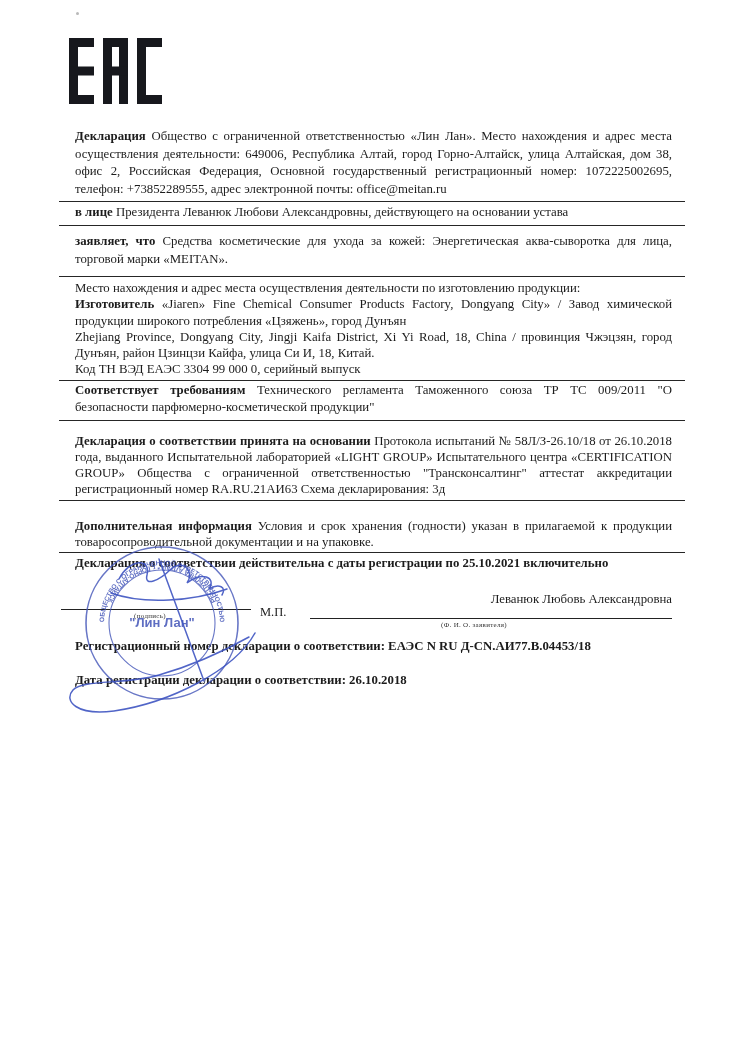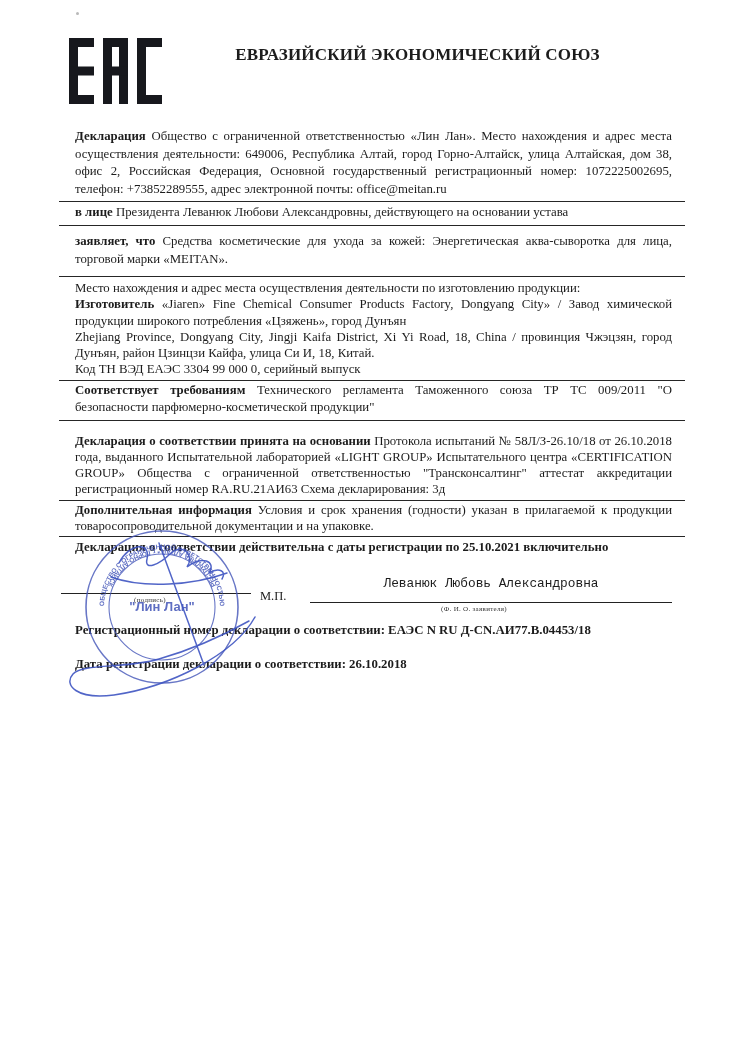--- a/index.html
+++ b/index.html
@@ -18,21 +18,21 @@
   .rule{border:none;border-top:1.5px solid #262626;height:0;margin:2px -13px 0 -16px;}
   .row-inline{font-size:12.8px;line-height:19px;padding:1px 0 1px 0;}
   .manu{font-size:12.8px;line-height:16.3px;margin:0;text-align:justify;}
   .gap12{margin-top:13px;}
   .tight{line-height:15.8px;}
   .bold-line{font-size:12.8px;font-weight:bold;line-height:17px;margin:2px 0 1px 0;}
   .sig-area{position:relative;height:176px;}
   .sig-line{position:absolute;border-top:1.2px solid #222;height:0;}
   .cap{position:absolute;font-size:7px;color:#333;text-align:center;letter-spacing:.3px;}
   .mp{position:absolute;font-size:12.5px;}
-  .name{position:absolute;font-size:12.8px;text-align:center;font-family:Liberation Mono, monospace;}
+  .name{position:absolute;font-size:12.8px;text-align:right;}
   .reg{position:absolute;font-size:12.8px;font-weight:bold;white-space:nowrap;}
   .stamp{position:absolute;left:-16px;top:-32px;width:292px;height:192px;z-index:5;}
 </style>
 </head>
 <body>
 
 <div class="page">
   <div class="artifact-dot"></div>
 
   <div class="hdr">
@@ -48,21 +48,20 @@
         <rect x="52" y="2" width="9" height="66"></rect>
         <rect x="36" y="2" width="25" height="9"></rect>
         <rect x="36" y="30.5" width="25" height="9"></rect>
 
         <rect x="70" y="2" width="9" height="66"></rect>
         <rect x="70" y="2" width="25" height="9"></rect>
         <rect x="70" y="59" width="25" height="9"></rect>
       </g>
     </svg>
     <div class="hdr-titles">
-      <div>ЕВРАЗИЙСКИЙ ЭКОНОМИЧЕСКИЙ СОЮЗ</div>
     </div>
   </div>
 
   <p class="p"><b>Декларация</b> <span>Общество с ограниченной ответственностью «Лин Лан». Место нахождения и адрес места осуществления деятельности: 649006, Республика Алтай, город Горно-Алтайск, улица Алтайская, дом 38, офис 2, Российская Федерация, Основной государственный регистрационный номер: 1072225002695, телефон: +73852289555, адрес электронной почты: office@meitan.ru</span></p>
   <div class="rule" style="margin-top:3px;"></div>
 
   <div class="row-inline"><b>в лице</b> <span>Президента Леванюк Любови Александровны, действующего на основании устава</span></div>
   <div class="rule"></div>
 
   <p class="p" style="margin-top:7px;margin-bottom:8px;"><b>заявляет, что</b> <span>Средства косметические для ухода за кожей: Энергетическая аква-сыворотка для лица, торговой марки «MEITAN».</span></p>
@@ -75,21 +74,21 @@
     <p class="manu">Код ТН ВЭД ЕАЭС 3304 99 000 0, серийный выпуск</p>
   </div>
   <div class="rule" style="margin-top:2px;"></div>
 
   <p class="p" style="line-height:17.2px;padding:1px 0 2px 0;"><b>Соответствует требованиям</b> <span>Технического регламента Таможенного союза ТР ТС 009/2011 "О безопасности парфюмерно-косметической продукции"</span></p>
   <div class="rule"></div>
 
   <p class="p tight gap12"><b>Декларация о соответствии принята на основании</b> <span>Протокола испытаний № 58Л/З-26.10/18 от 26.10.2018 года, выданного Испытательной лабораторией «LIGHT GROUP» Испытательного центра «CERTIFICATION GROUP» Общества с ограниченной ответственностью "Трансконсалтинг" аттестат аккредитации регистрационный номер RA.RU.21АИ63 Схема декларирования: 3д</span></p>
   <div class="rule" style="margin-top:3px;"></div>
 
-  <p class="p tight" style="margin-top:2px;"><b>Дополнительная информация</b> <span>Условия и срок хранения (годности) указан в прилагаемой к продукции товаросопроводительной документации и на упаковке.</span></p>
+  <p class="p tight" style="margin-top:18px;"><b>Дополнительная информация</b> <span>Условия и срок хранения (годности) указан в прилагаемой к продукции товаросопроводительной документации и на упаковке.</span></p>
   <div class="rule" style="margin-top:1px;"></div>
 
   <div class="bold-line">Декларация о соответствии действительна с даты регистрации по 25.10.2021 включительно</div>
 
   <div class="sig-area">
 
     <div class="sig-line" style="left:-14px;top:36px;width:190px;"></div>
     <div class="cap" style="left:5px;top:39px;width:140px;">(подпись)</div>
 
     <div class="mp" style="left:185px;top:32px;">М.П.</div>

